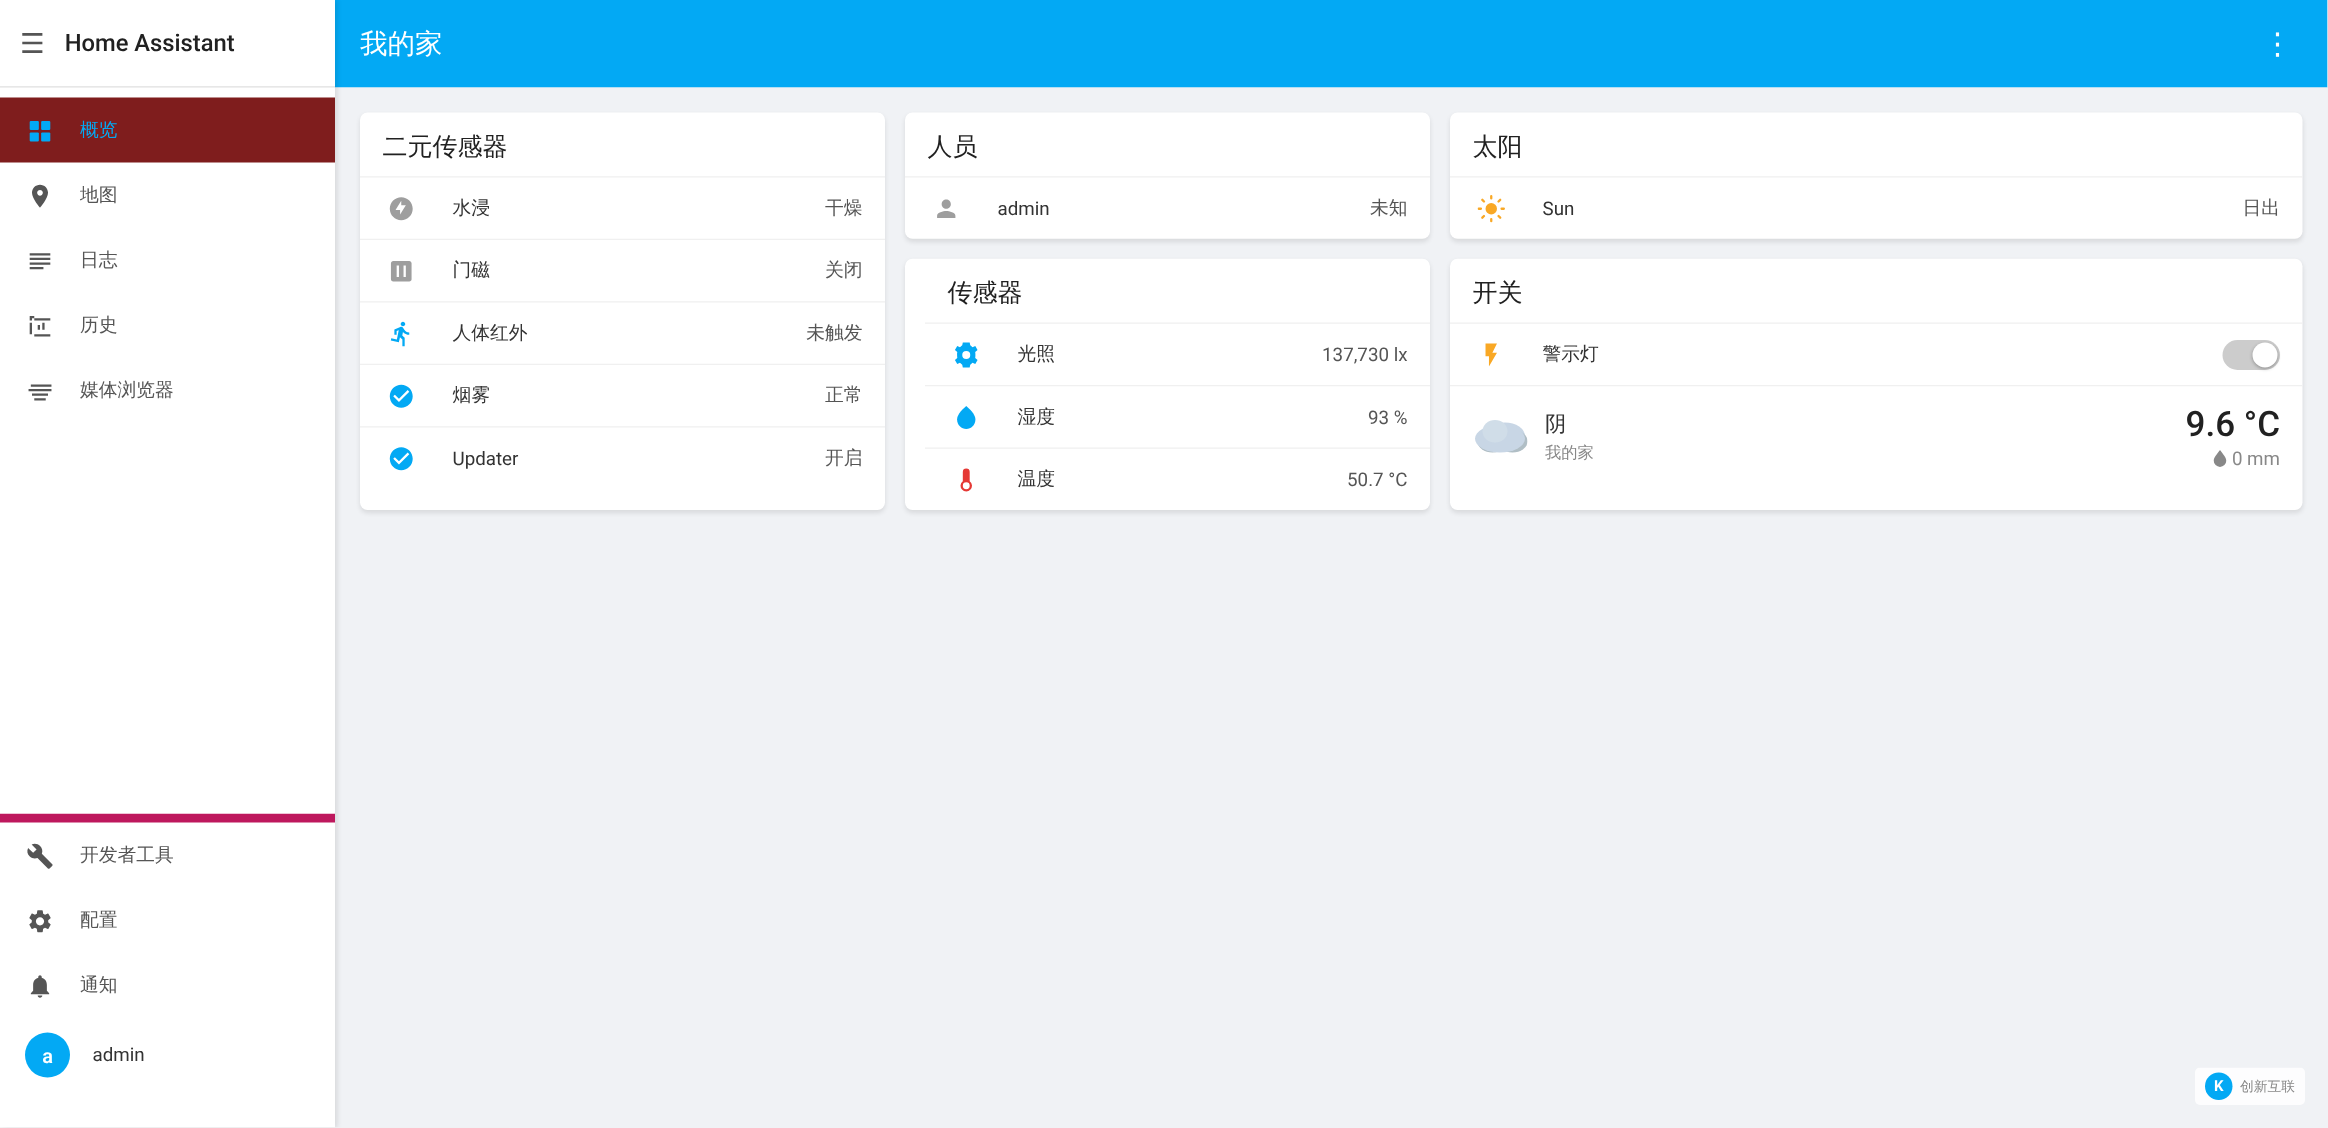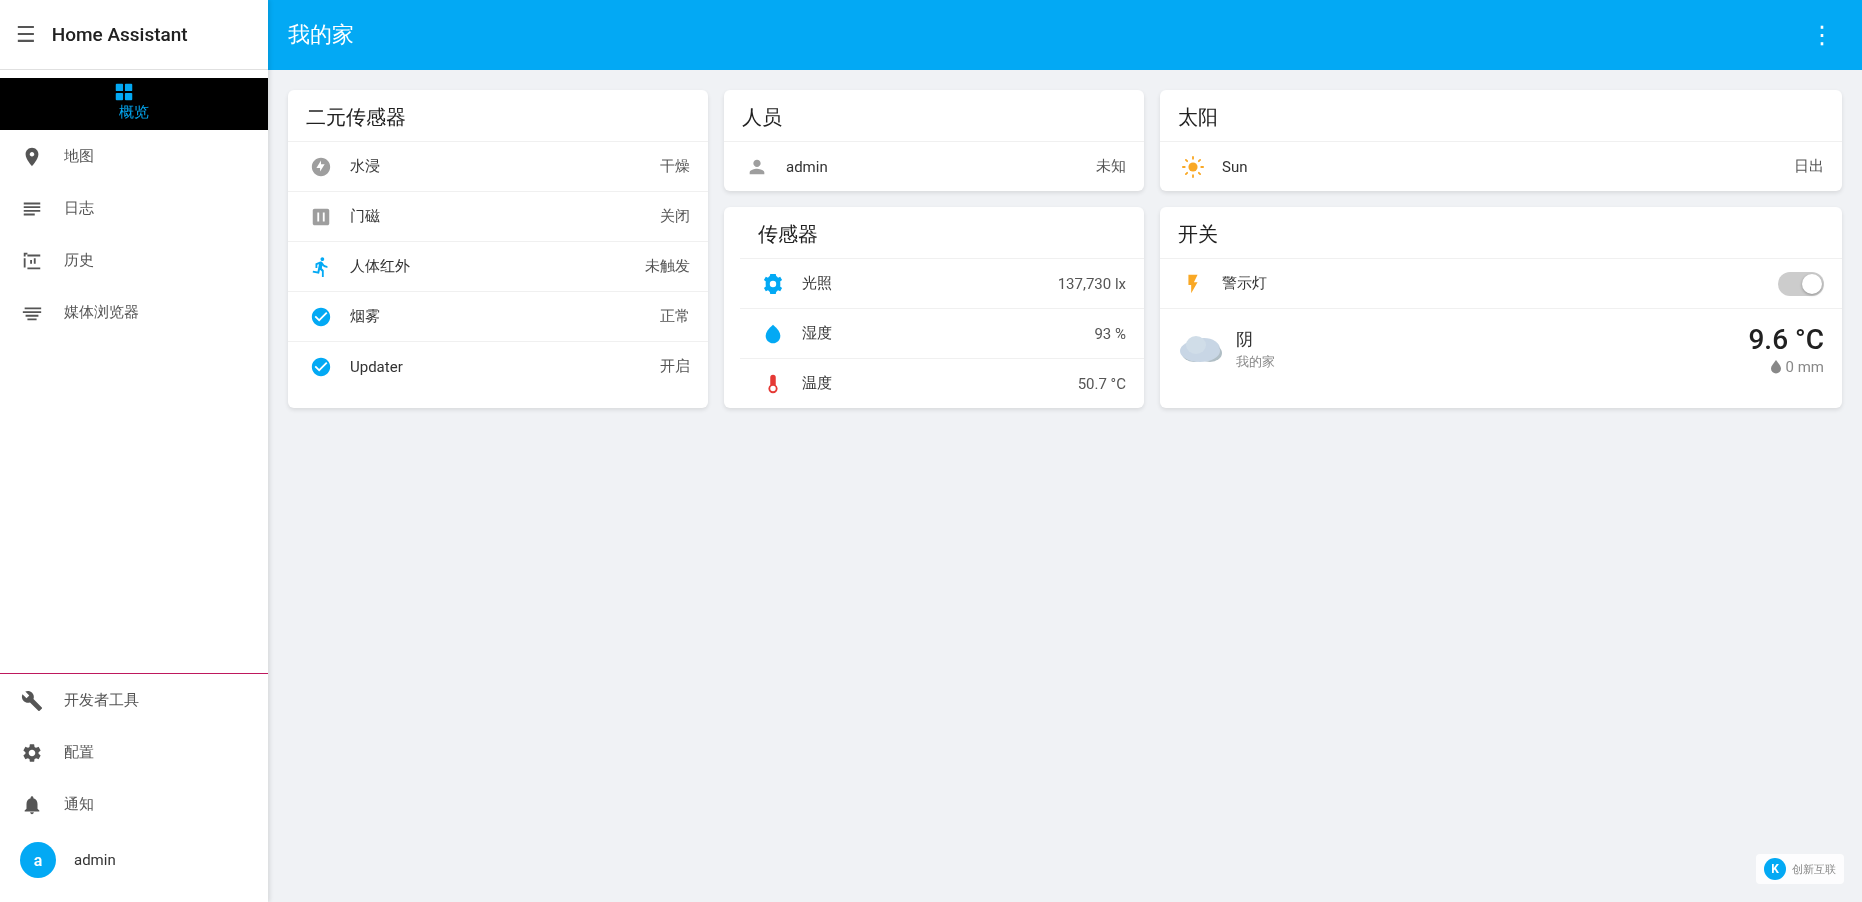--- a/index.html
+++ b/index.html
@@ -44,34 +44,33 @@
       align-items: center;
       padding: 0 20px;
       height: 52px;
       cursor: pointer;
       color: #555;
       font-size: 15px;
       border-radius: 0;
       position: relative;
     }
     .sidebar-item.active {
-      background: #000000;
+      background: #7f1d1d;
       color: #03a9f4;
-      flex-direction: column;
     }
     .sidebar-item .nav-icon {
       margin-right: 20px;
       font-size: 20px;
       width: 24px;
       text-align: center;
     }
     .sidebar-item .nav-label { font-size: 15px; }
     .sidebar-bottom {
-      padding-bottom: 12px;
-      border-top: 1px solid #be185d;
+      padding-bottom: 28px;
+      border-top: 7px solid #be185d;
     }
     .sidebar-bottom .sidebar-item { height: 52px; }
     .sidebar-user {
       display: flex;
       align-items: center;
       padding: 0 20px;
       height: 60px;
       cursor: pointer;
     }
     .user-avatar {
@@ -147,20 +146,21 @@
       font-size: 20px;
       font-weight: 500;
       color: #212121;
     }
     .card-row {
       display: flex;
       align-items: center;
       padding: 10px 18px;
       border-top: 1px solid #f0f0f0;
       min-height: 50px;
+      gap: 12px;
     }
     .card-row-icon {
       width: 30px;
       text-align: center;
       margin-right: 14px;
       font-size: 18px;
       color: #03a9f4;
     }
     .card-row-label {
       flex: 1;

